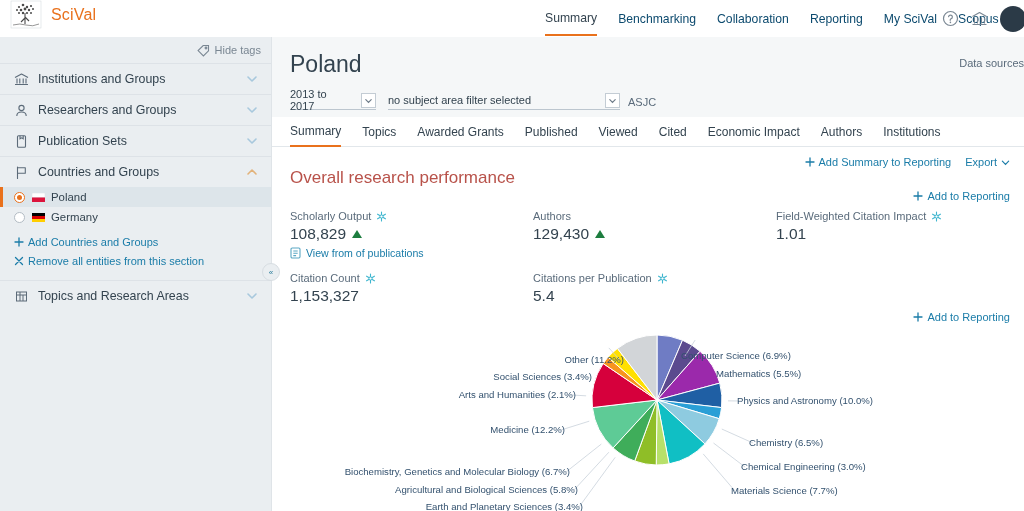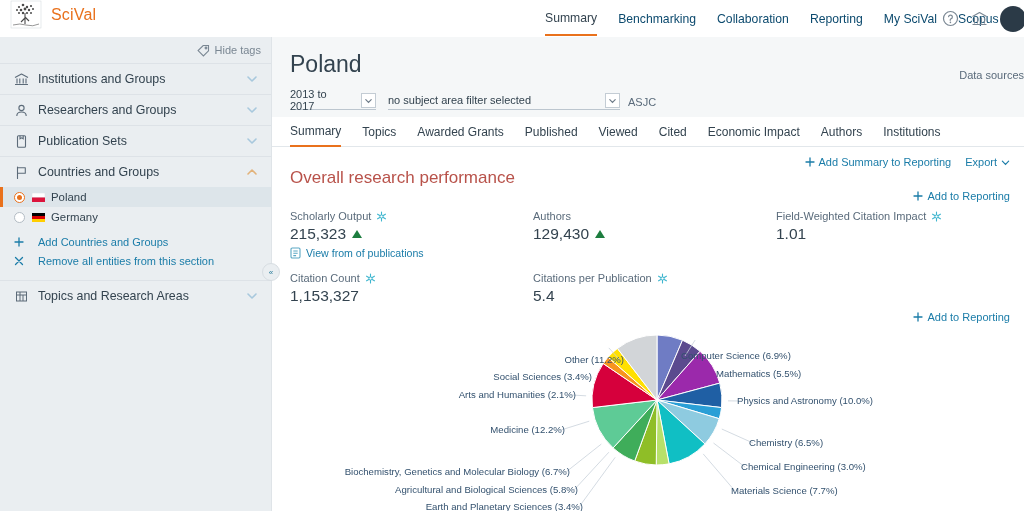--- a/index.html
+++ b/index.html
@@ -78,39 +78,39 @@
     flex: 0 0 11px; position: relative;
   }
   .radio.on { border-color: #e9711c; }
   .radio.on::after {
     content: ""; position: absolute; left: 2px; top: 2px;
     width: 5px; height: 5px; border-radius: 50%; background: #e9711c;
   }
   .flag { width: 13px; height: 9px; margin-right: 6px; flex: 0 0 13px; }
   .side-link {
     height: 19px; display: flex; align-items: center; padding-left: 14px;
-    font-size: 11px; color: #1a7ca8; cursor: pointer; gap: 14px;
+    font-size: 11px; color: #1a7ca8; cursor: pointer; gap: 4px;
   }
   .side-link .lk-ic { width: 10px; height: 10px; color: #1a7ca8; }
   .collapse-handle {
     position: absolute; right: -9px; top: 226px; width: 18px; height: 18px;
     border-radius: 50%; background: #eaeef1; border: 1px solid #d7dde2;
     display: flex; align-items: center; justify-content: center;
     color: #2b7d9b; font-size: 8px; cursor: pointer; z-index: 5;
   }
 
   
   .main {
     position: absolute; top: 37px; left: 272px; width: 752px; height: 474px;
     background: #fff; overflow: hidden;
   }
   .main-head { background: #f5f7f8; padding: 14px 0 0 18px; position: relative; height: 80px; }
   .page-title { font-size: 23px; color: #33434f; font-weight: normal; }
   .data-sources {
-    position: absolute; right: 0px; top: 32px;
+    position: absolute; right: 0px; top: 20px;
     font-size: 11px; color: #5a6b7b; cursor: pointer; white-space: nowrap;
   }
   .filters { display: flex; align-items: flex-end; margin-top: 13px; gap: 0; }
   .filter-sel {
     display: flex; align-items: center; border-bottom: 1px solid #bcc6cf;
     height: 19px; cursor: pointer;
   }
   .filter-sel .val { font-size: 11px; color: #33434f; padding-right: 8px; }
   .sel-box {
     width: 15px; height: 15px; border: 1px solid #c3ccd4; background: #fff;
@@ -407,21 +407,21 @@
           <div class="m-label">
             <span>Scholarly Output</span>
             <svg class="flake" viewBox="0 0 11 11">
               <g stroke="#3fb6cf" stroke-width="1.1" stroke-linecap="round">
                 <path d="M5.5 1v9M1.6 3.2l7.8 4.6M9.4 3.2l-7.8 4.6"></path>
               </g>
               <circle cx="5.5" cy="5.5" r="1.6" fill="#ffffff" stroke="#3fb6cf" stroke-width="1"></circle>
             </svg>
           </div>
           <div class="m-value">
-            <span>215,323</span>
+            <span>108,829</span>
             <span class="tri-up"></span>
           </div>
           <div class="view-pubs">
             <svg class="doc-ic" viewBox="0 0 11 12" fill="none" stroke="currentColor" stroke-width="1.1">
               <rect x="1" y="1" width="9" height="10" rx="1.2"></rect>
                 <path d="M3.3 4h4.4M3.3 6.3h4.4M3.3 8.6h2.8"></path>
             </svg>
             <span>View from of publications</span>
           </div>
         </div>

